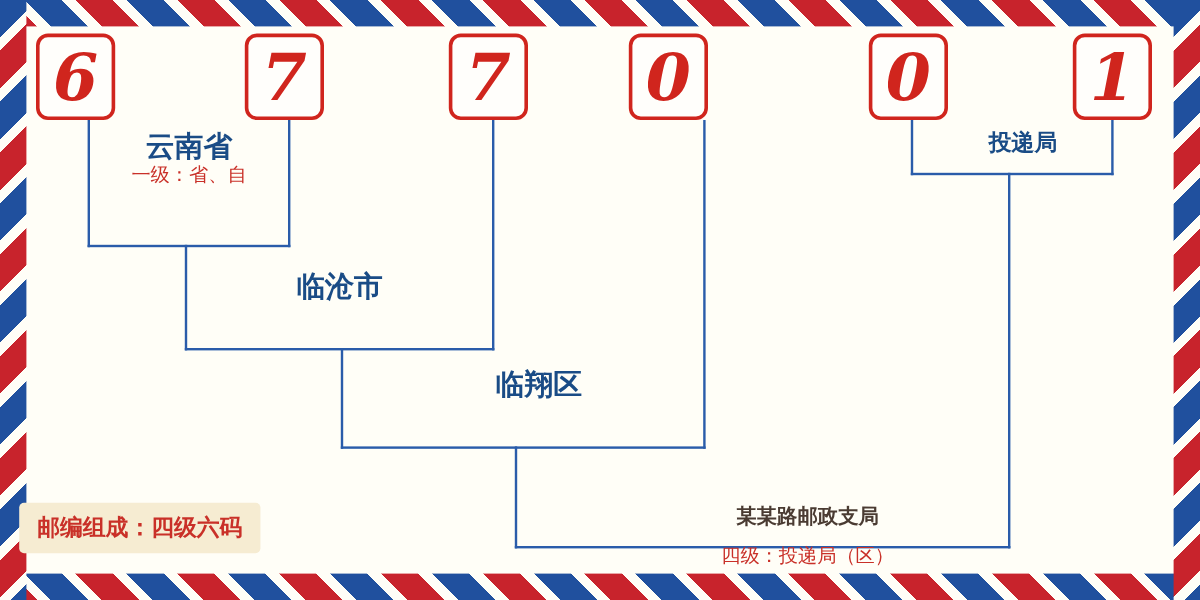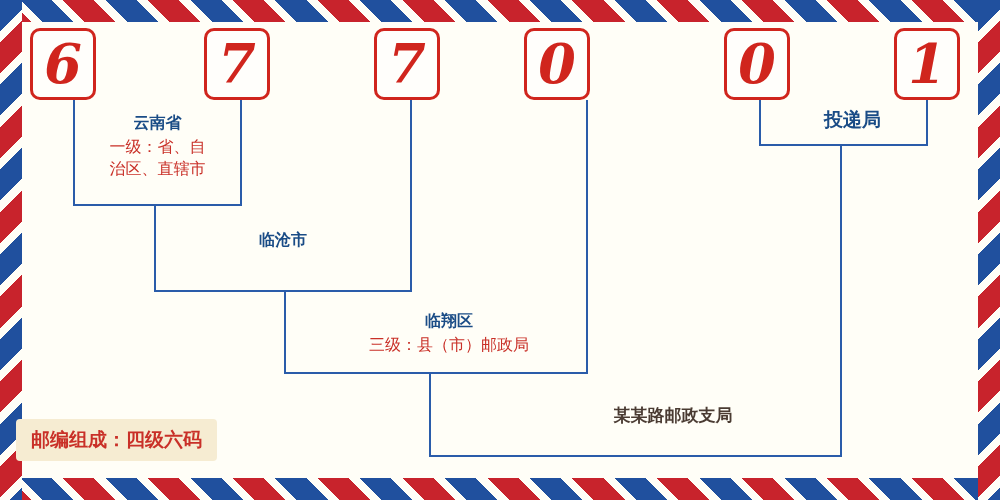--- a/index.html
+++ b/index.html
@@ -49,21 +49,21 @@
     font-size:54px;line-height:1;color:var(--digit-red);
   }
 
   
   .vline,.hline{position:absolute;background:var(--line-blue);}
   .vline{width:2px;}
   .hline{height:2px;}
 
   
   .label-group{position:absolute;text-align:center;}
-  .place{font-size:16px;font-weight:700;color:var(--label-navy);line-height:26px;}
+  .place{font-size:24px;font-weight:700;color:var(--label-navy);line-height:26px;}
   .place.dark{color:var(--branch-dark);font-size:17px;}
   .desc{font-size:16px;color:var(--desc-red);font-weight:400;line-height:22px;}
   .desc.spaced{margin-top:9px;}
 
   .note-box{
     position:absolute;left:16px;top:419px;
     background:var(--note-bg);border-radius:4px;padding:8px 15px;
     font-size:19px;font-weight:700;color:var(--desc-red);
   }
 </style>
@@ -112,34 +112,33 @@
   <div class="hline" style="left:759px;top:144px;width:169px"></div>
   <div class="vline" style="left:926px;top:100px;height:46px"></div>
 
   <div class="vline" style="left:429px;top:372px;height:85px"></div>
   <div class="hline" style="left:429px;top:455px;width:413px"></div>
   <div class="vline" style="left:840px;top:144px;height:313px"></div>
 
   <div class="label-group" style="left:73px;top:110px;width:169px">
     <div class="place">云南省</div>
     <div class="desc">一级：省、自</div>
-    <div class="desc">治区、直辖市</div>
   </div>
 
   <div class="label-group" style="left:154px;top:227px;width:258px">
     <div class="place">临沧市</div>
   </div>
 
   <div class="label-group" style="left:284px;top:308px;width:330px">
     <div class="place">临翔区</div>
-    <div class="desc">三级：县（市）邮政局</div>
   </div>
 
-  <div class="label-group" style="left:429px;top:403px;width:488px">
+  <div class="label-group" style="left:429px;top:418px;width:488px">
     <div class="place dark">某某路邮政支局</div>
+    <div class="desc spaced">四级：投递局（区）</div>
   </div>
 
   <div class="label-group" style="left:759px;top:107px;width:187px">
     <div class="place" style="font-size:19px">投递局</div>
   </div>
 
   <div class="note-box">邮编组成：四级六码</div>
 
 </div>
 

